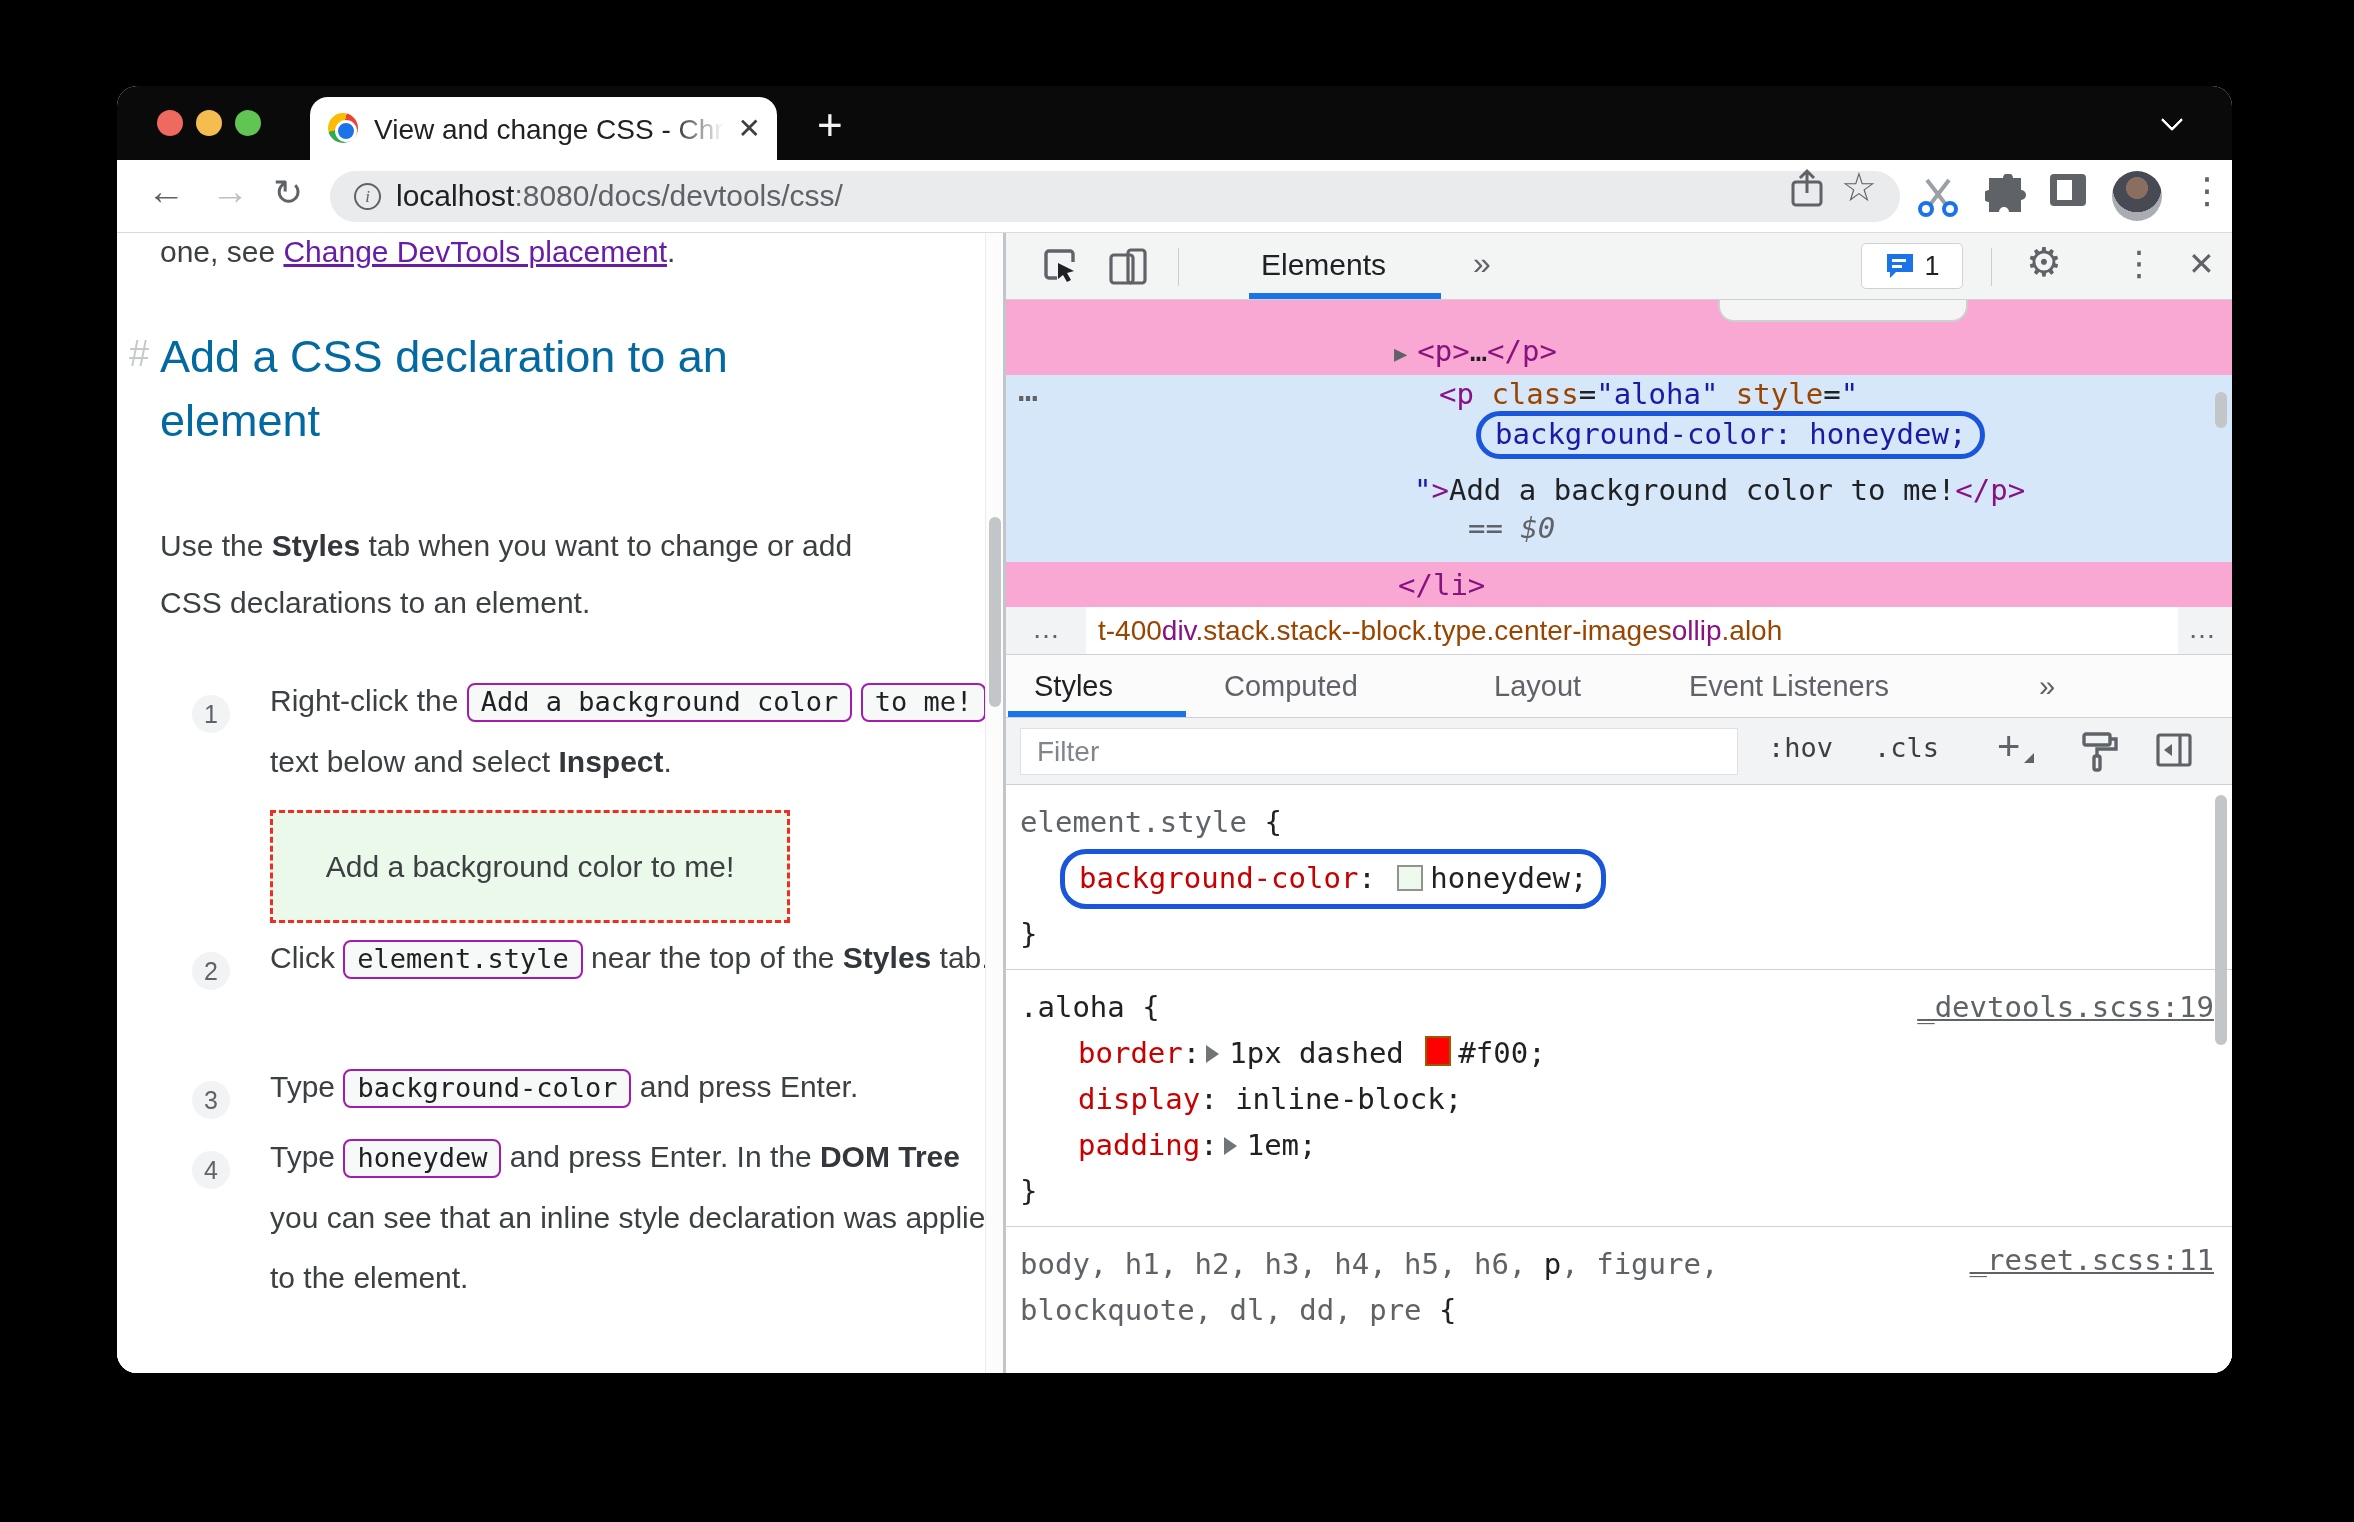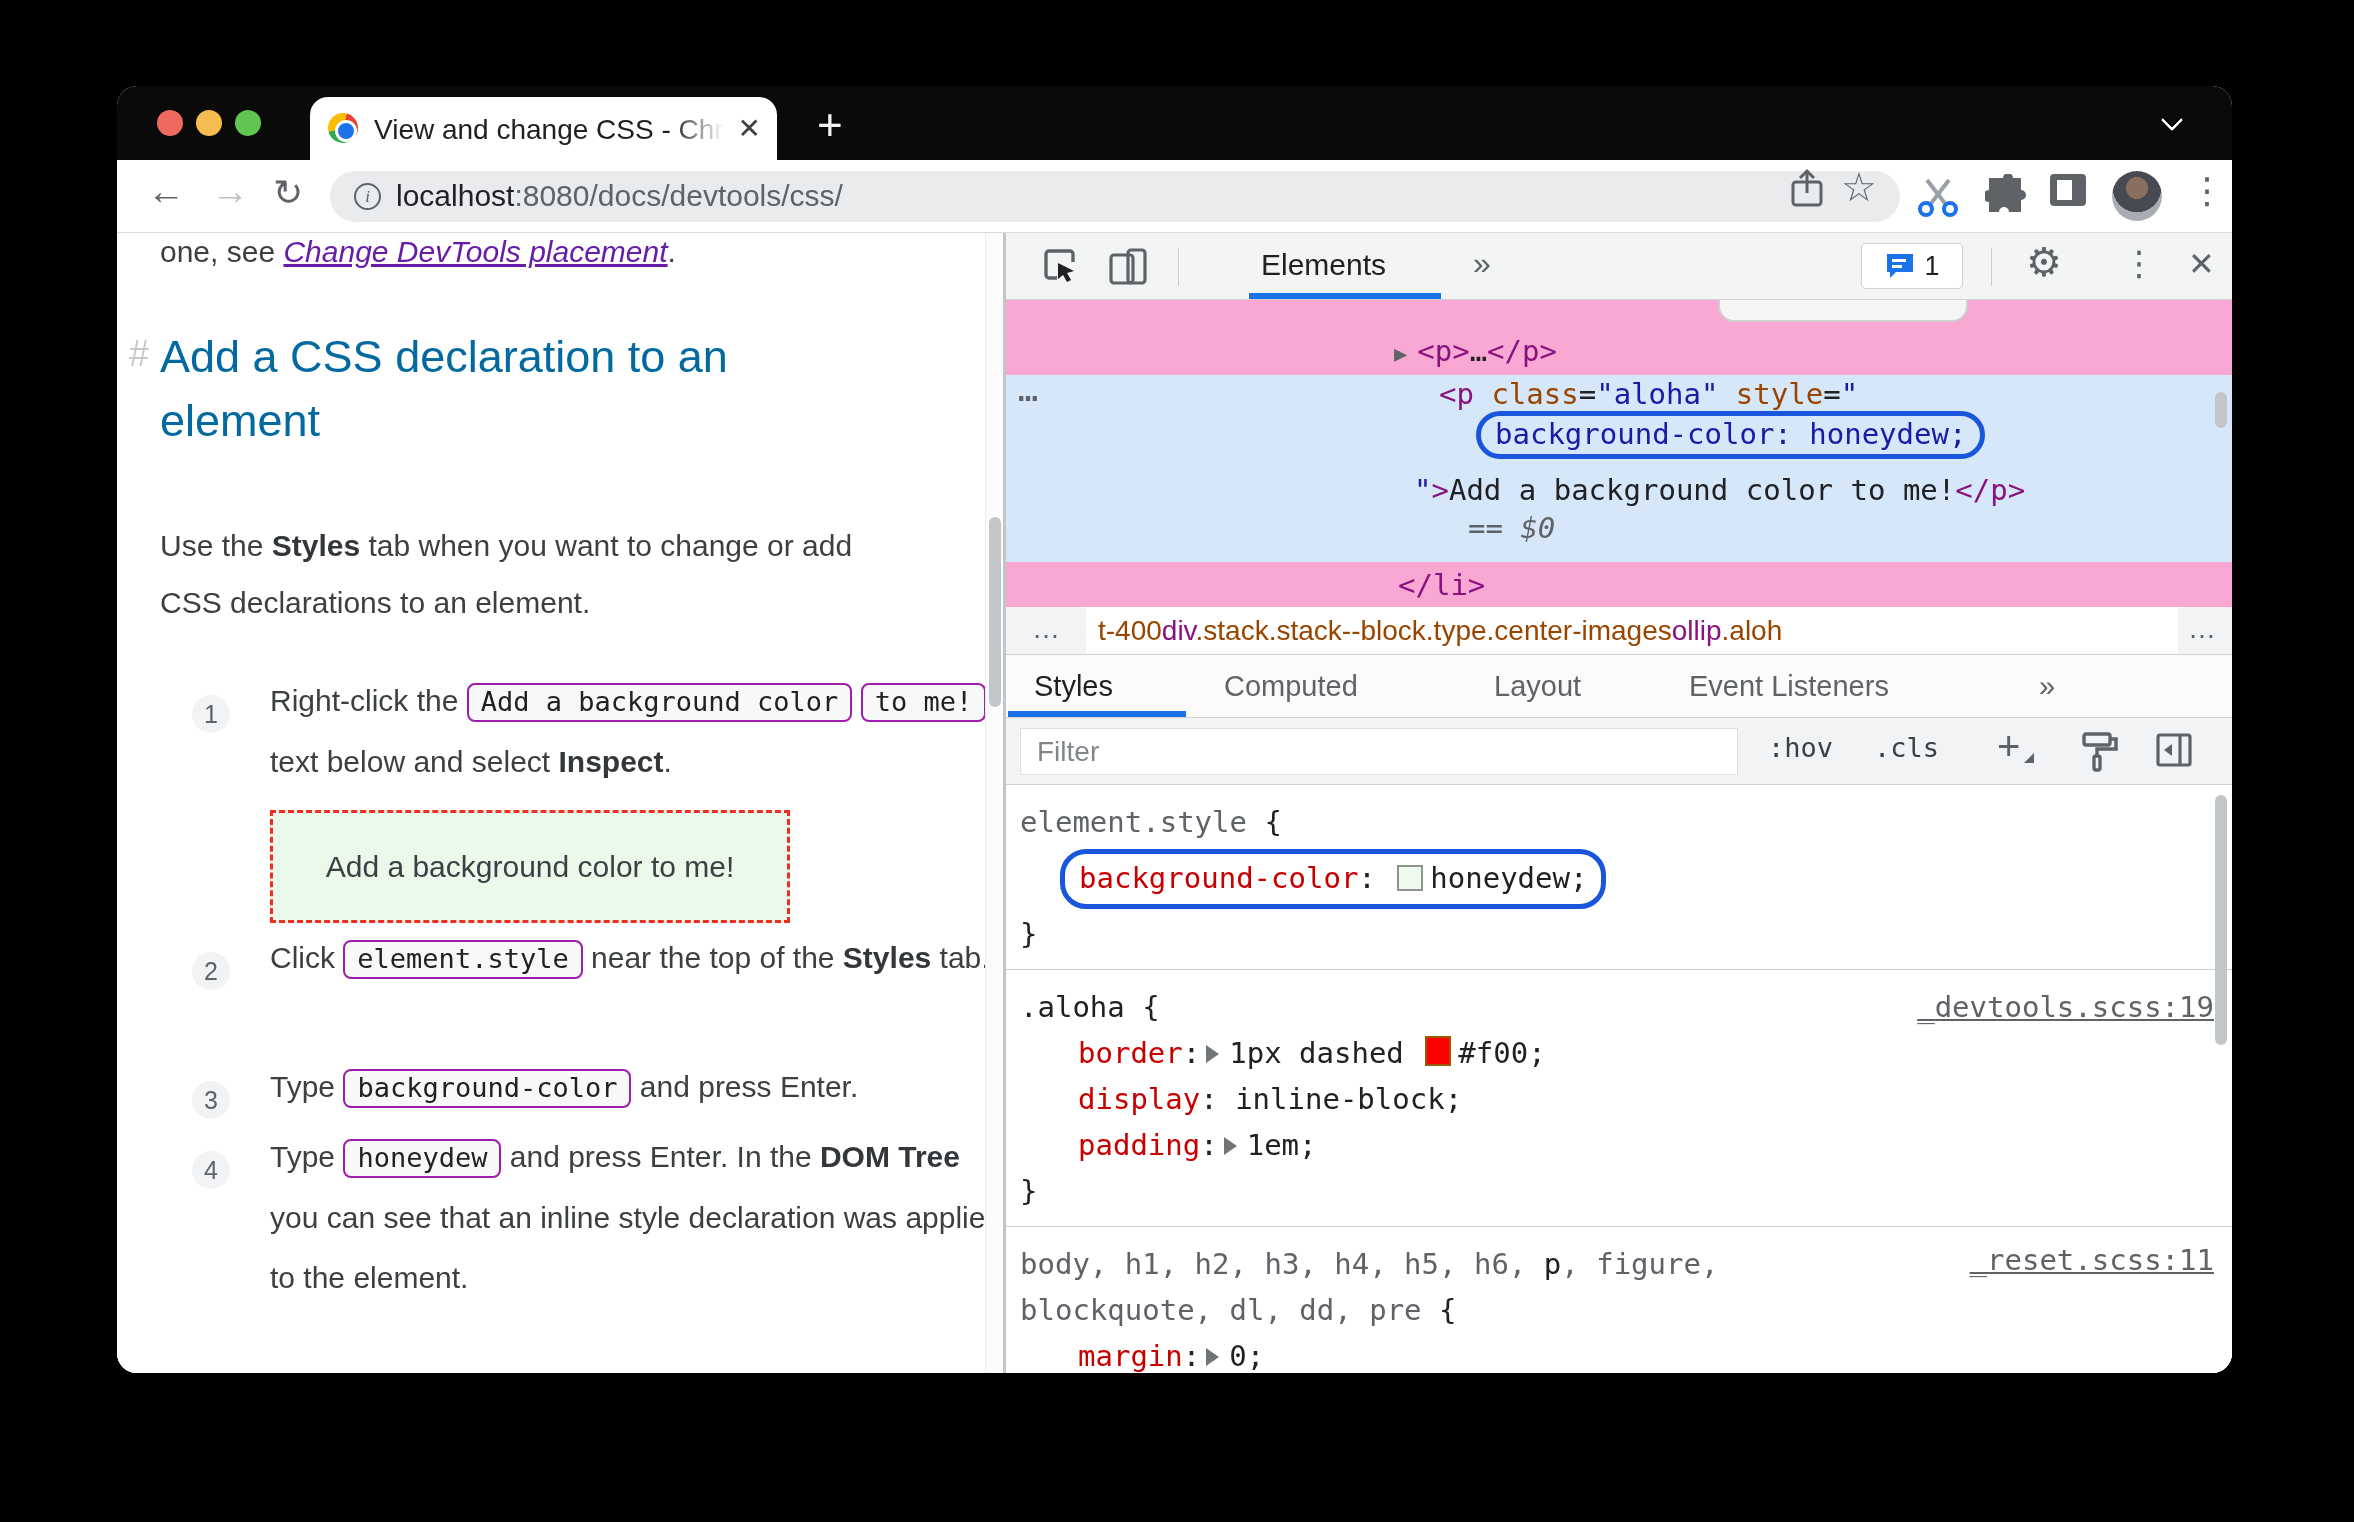--- a/index.html
+++ b/index.html
@@ -43,21 +43,21 @@
   .panel-ic::after { content:""; position:absolute; left:7px; top:6px; width:15px; height:20px; background:#fff; }
 
   
   .mainarea { position:absolute; left:0; top:147px; width:100%; height:1140px; background:#fff; }
 
   
   .docpane { position:absolute; left:0; top:0; width:868px; height:1140px; background:#fff; overflow:hidden; color:#3c4043; }
   .doc-scroll { position:absolute; left:868px; top:0; width:18px; height:1140px; background:#fcfcfc; border-left:1px solid #ececec; }
   .doc-thumb { position:absolute; left:3px; top:284px; width:12px; height:190px; border-radius:6px; background:#c3c6c9; }
   .intro { position:absolute; left:43px; top:2px; font-size:30px; color:#3c4043; }
-  .intro a { color:#681da8; text-decoration:underline;font-style:italic; }
+  .intro a { color:#681da8; text-decoration:underline; }
   .doc-h2 { position:absolute; left:43px; top:92px; width:700px; font-size:45px; line-height:64px; font-weight:500; color:#0369a1; }
   .hash { position:absolute; left:12px; top:100px; font-size:36px; color:#c6cacd; font-weight:400; }
   .doc-p { position:absolute; left:43px; top:284px; width:760px; font-size:30px; line-height:57px; }
   .doc-p b, .step b { font-weight:700; color:#33373b; }
   .code-chip { font-family:"DejaVu Sans Mono", monospace; font-size:27px; background:#f7f8f8; border:2px solid #a21caf; border-radius:8px; padding:1px 12px 3px; color:#202124; white-space:nowrap; }
   .stepnum { position:absolute; left:75px; width:38px; height:38px; border-radius:50%; background:#f1f3f4; color:#5f6368; font-size:25px; text-align:center; line-height:38px; }
   .step { position:absolute; left:153px; width:745px; font-size:30px; line-height:60px; color:#3c4043; }
   .demobox { position:absolute; left:153px; top:577px; width:520px; height:113px; background:#ebf9eb; border:3px dashed #ef2d23; display:flex; align-items:center; justify-content:center; font-size:30px; color:#3c4043; }
 
   
@@ -337,21 +337,20 @@
             <div><span class="dark">.aloha</span> <span class="dark">{</span></div>
             <div class="propline"><span class="redp">border</span><span class="dark">:</span><span class="exp"></span><span class="dark">1px dashed</span> <span class="swatch sw-red"></span><span class="dark">#f00;</span></div>
             <div class="propline"><span class="redp">display</span><span class="dark">:</span>&nbsp;<span class="dark">inline-block;</span></div>
             <div class="propline"><span class="redp">padding</span><span class="dark">:</span><span class="exp"></span><span class="dark">1em;</span></div>
             <div class="dark">}</div>
           </div>
 
           <div class="sec" style="border-bottom:none;">
             <a class="srclink" href="#" style="top:10px;">_reset.scss:11</a>
             <div style="width:960px;"><span class="gray">body, h1, h2, h3, h4, h5, h6, </span><span class="dark">p</span><span class="gray">, figure,</span><br><span class="gray">blockquote, dl, dd, pre </span><span class="dark">{</span></div>
-            <div class="propline"><span class="redp">margin</span><span class="dark">:</span><span class="exp"></span><span class="dark">0;</span></div>
 
           </div>
         </div>
 
         <div class="styles-thumb"></div>
       </div>
     </div>
   </div>
 </div>
 

